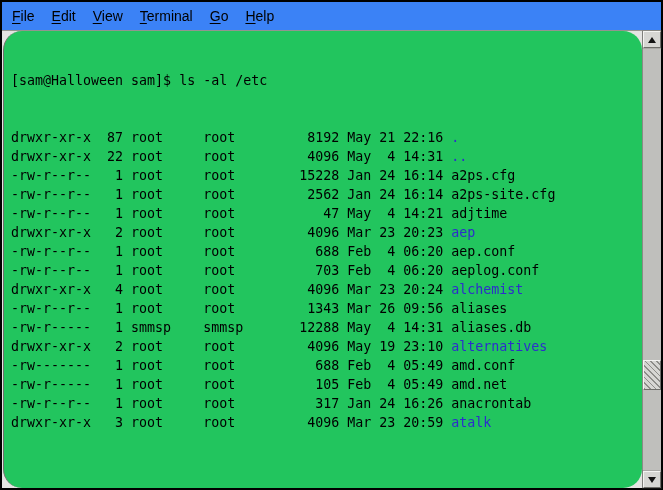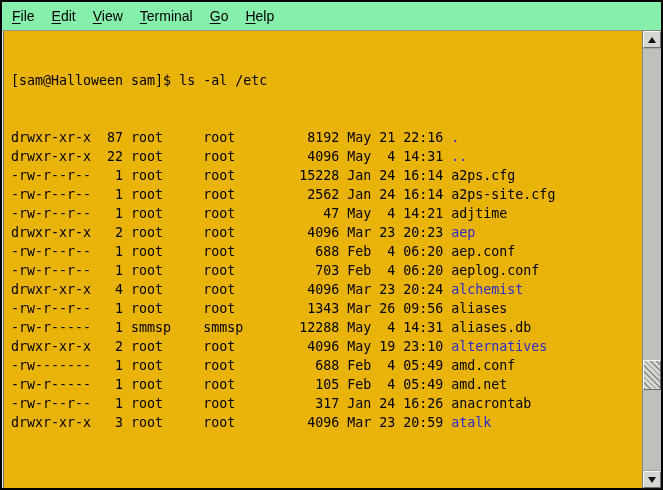--- a/index.html
+++ b/index.html
@@ -7,34 +7,35 @@
   .window {
     width:663px; height:490px; box-sizing:border-box;
     border:2px solid #000; background:#e4e4e2;
     display:flex; flex-direction:column;
   }
   .menubar {
     flex:0 0 28px; height:28px;
     display:flex; align-items:center;
     padding-left:10px;
     font-family:"Liberation Sans", sans-serif; font-size:14px; color:#000;
-    background:#86efac;
+    background:#3b82f6;
     border-bottom:1px solid #94948f;
   }
   .menu-item { margin-right:17px; cursor:default; white-space:nowrap; }
   .menu-item u { text-decoration:underline; text-underline-offset:2px; }
   .content { flex:1; display:flex; min-height:0; background:#e4e4e2; padding-left:1px; }
   .viewport {
-    flex:1; min-width:0; background:#eab308; color:#000;
+    flex:1; min-width:0; background:#22c55e; color:#000;
     border-left:1px solid #70706c;
     overflow:hidden;
     padding:2px 0 0 7px;
     font-family:"DejaVu Sans Mono", monospace;
     font-size:13.3px; line-height:19px;
     white-space:pre;
+    border-radius:19px;
   }
   .line { height:19px; }
   .scrollbar {
     flex:0 0 18px; width:18px;
     display:flex; flex-direction:column;
     background:#bfbfbc;
     border-left:1px solid #8a8a86;
   }
   .sb-btn {
     flex:0 0 17px; height:17px; box-sizing:border-box;

